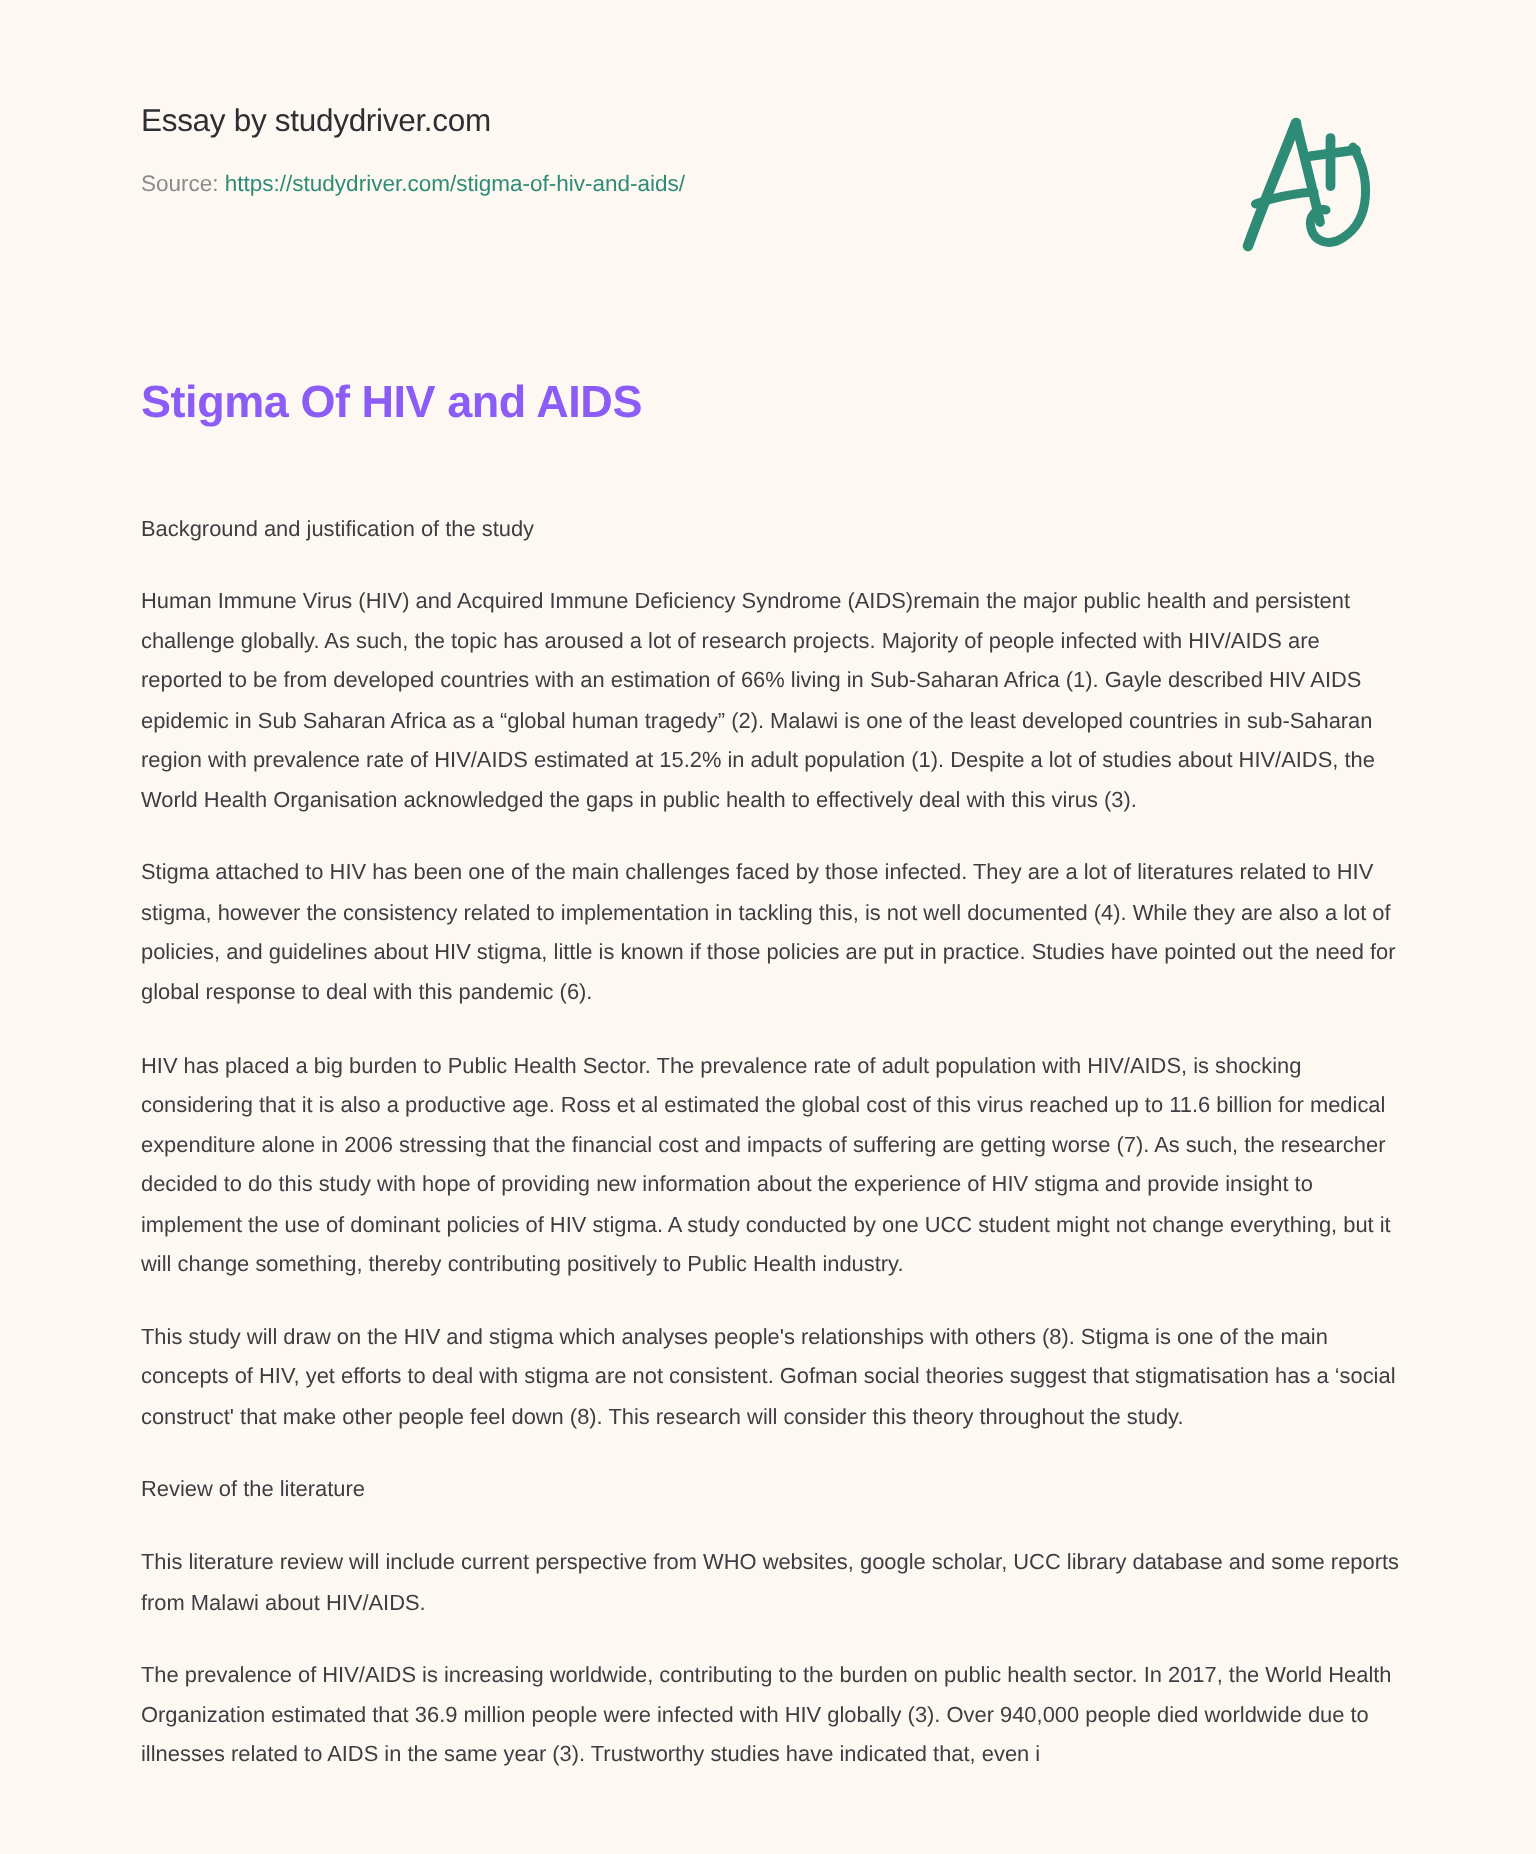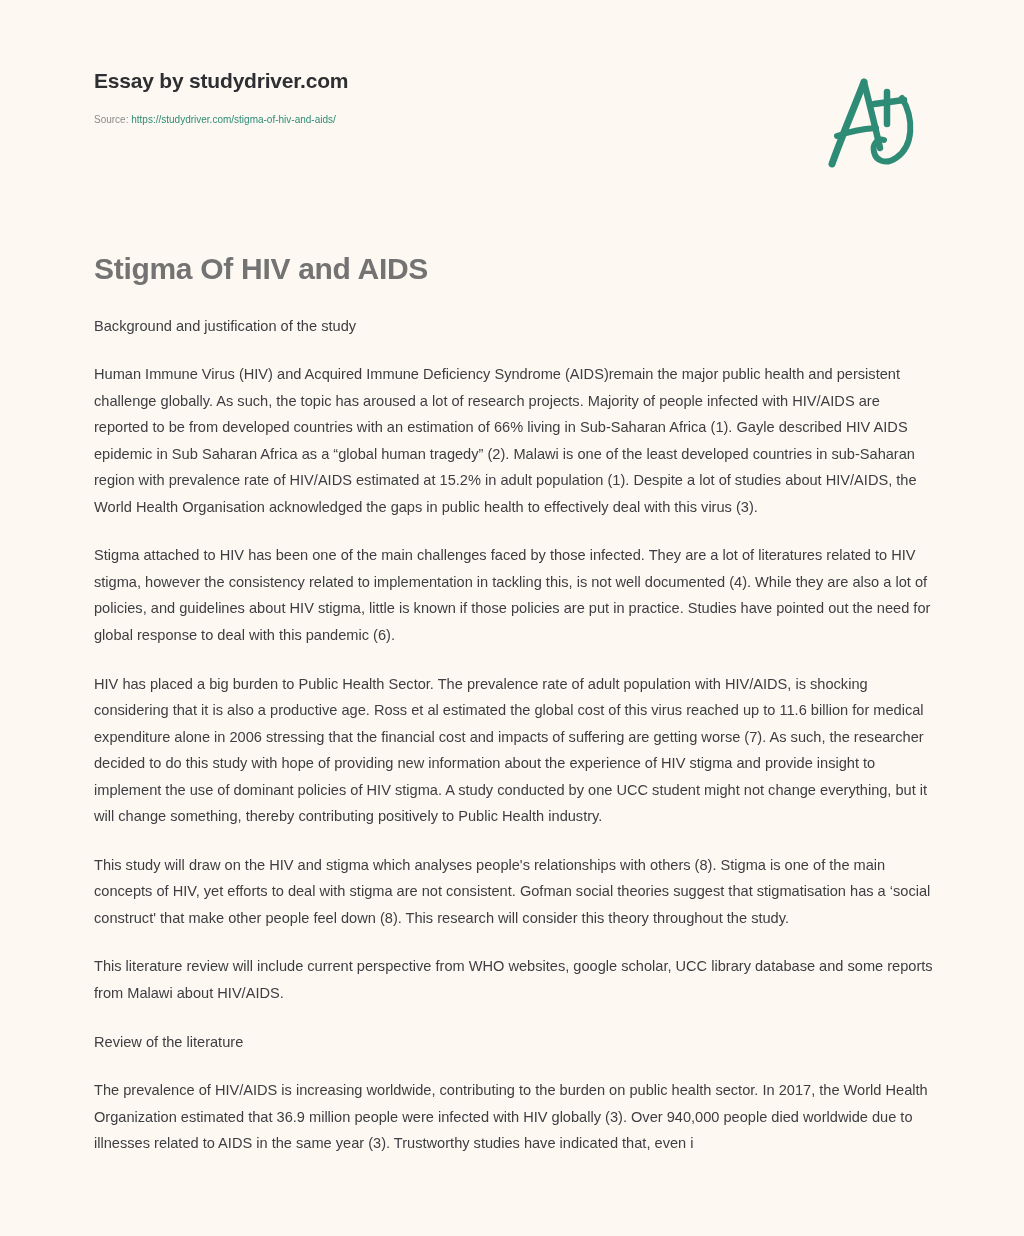--- a/index.html
+++ b/index.html
@@ -25,29 +25,29 @@
   
   .header {
     position: absolute;
     left: 94px;
     top: 68px;
     right: 94px;
     height: 110px;
   }
   .header-title {
     font-size: 21px;
-    font-weight: bold;
+    font-weight: normal;
     color: #2f2f33;
     letter-spacing: -0.2px;
     line-height: 1.2;
     margin: 0;
   }
   .source-line {
     margin-top: 20px;
-    font-size: 10px;
+    font-size: 15px;
     color: #8b8b8b;
     line-height: 1.3;
     white-space: nowrap;
   }
   .source-label {
     color: #8b8b8b;
   }
   .source-url {
     color: #2e8b76;
     text-decoration: none;
@@ -66,24 +66,24 @@
   
   .article {
     position: absolute;
     left: 94px;
     top: 250px;
     width: 842px;
   }
   .doc-title {
     font-size: 30px;
     font-weight: bold;
-    color: #737373;
+    color: #8b5cf6;
     letter-spacing: -0.3px;
     line-height: 1.25;
-    margin: 0 0 25px 0;
+    margin: 0 0 52px 0;
   }
   .body-block {
     font-size: 14.6px;
     color: #3d3d42;
     line-height: 1.82;
     margin: 0 0 22px 0;
     text-align: left;
   }
   .body-block.section-heading {
     margin-bottom: 22px;
@@ -136,23 +136,23 @@
 
     <p class="body-block"> Human Immune Virus (HIV) and Acquired Immune Deficiency Syndrome (AIDS)remain the major public health and persistent challenge globally. As such, the topic has aroused a lot of research projects. Majority of people infected with HIV/AIDS are reported to be from developed countries with an estimation of 66% living in Sub-Saharan Africa (1). Gayle described HIV AIDS epidemic in Sub Saharan Africa as a “global human tragedy” (2). Malawi is one of the least developed countries in sub-Saharan region with prevalence rate of HIV/AIDS estimated at 15.2% in adult population (1). Despite a lot of studies about HIV/AIDS, the World Health Organisation acknowledged the gaps in public health to effectively deal with this virus (3).</p>
 
     <p class="body-block">Stigma attached to HIV has been one of the main challenges faced by those infected. They are a lot of literatures related to HIV stigma, however the consistency related to implementation in tackling this, is not well documented (4). While they are also a lot of policies, and guidelines about HIV stigma, little is known if those policies are put in practice.  Studies have pointed out the need for global response to deal with this pandemic (6).</p>
 
     <p class="body-block">HIV has placed a big burden to Public Health Sector. The prevalence rate of adult population with HIV/AIDS, is shocking considering that it is also a productive age. Ross et al estimated the global cost of this virus reached up to 11.6 billion for medical expenditure alone in 2006 stressing that the financial cost and impacts of suffering are getting worse (7). As such, the researcher decided to do this study with hope of providing new information about the experience of HIV stigma and provide insight to implement the use of dominant policies of HIV stigma. A study conducted by one UCC student might not change everything, but it will change something, thereby contributing positively to Public Health industry.</p>
 
 
     <p class="body-block">This study will draw on the HIV and stigma which analyses people's relationships with others (8).  Stigma is one of the main concepts of HIV, yet efforts to deal with stigma are not consistent.  Gofman social theories suggest that stigmatisation has a ‘social construct' that make other people feel down (8). This research will consider this theory throughout the study.</p>
 
+    <p class="body-block section-heading">Review of the literature</p>
+
     <p class="body-block">This literature review will include current perspective from WHO websites, google scholar, UCC library database and some reports from Malawi about HIV/AIDS.</p>
-
-    <p class="body-block section-heading">Review of the literature</p>
 
 
     <p class="body-block">The prevalence of HIV/AIDS is increasing worldwide, contributing to the burden on public health sector. In 2017, the World Health Organization estimated that 36.9 million people were infected with HIV globally (3). Over 940,000 people died worldwide due to illnesses related to AIDS in the same year (3).  Trustworthy studies have indicated that, even i</p>
 
   </div>
 
   <div class="clip-mask"></div>
 </div>
 
 </body></html>

